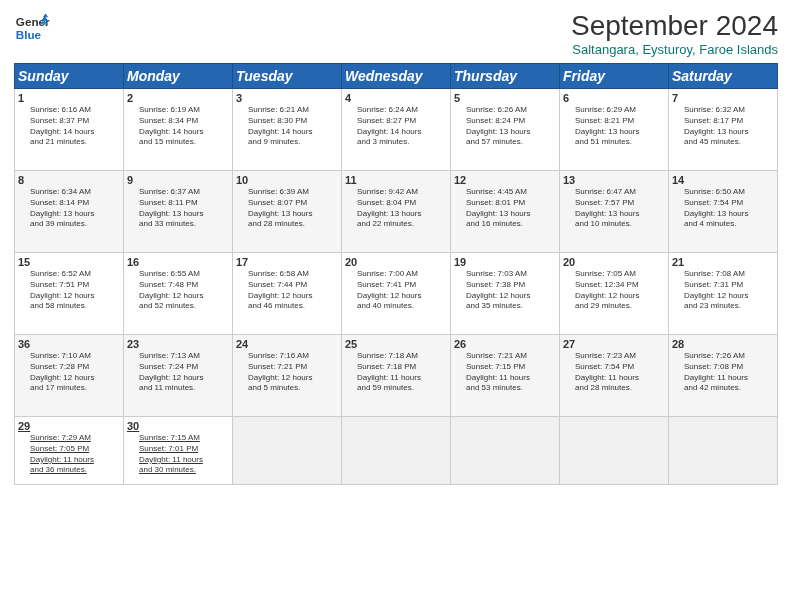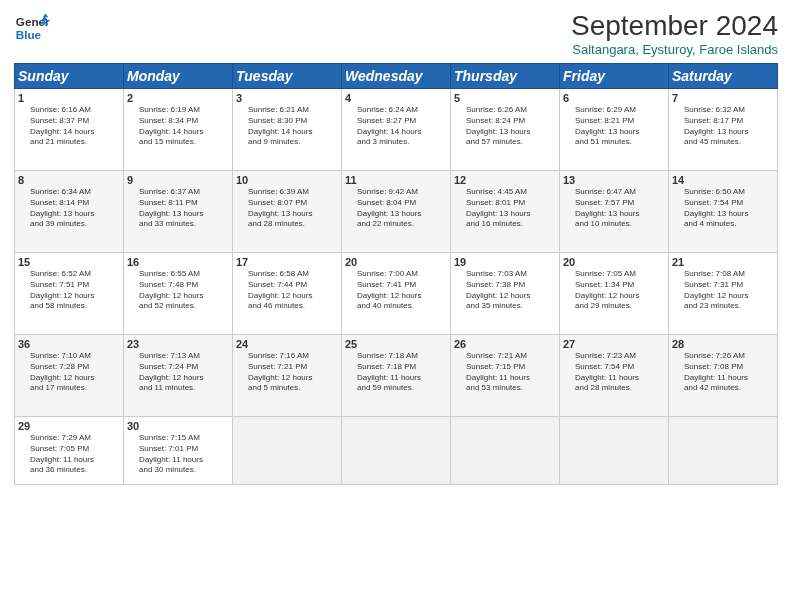--- a/index.html
+++ b/index.html
@@ -80,20 +80,21 @@
       font-size: 8px;
       line-height: 1.35;
       color: #333;
       margin-left: 12px;
     }
     td.empty {
       background: #f0f0f0 !important;
     }
     .last-row td {
       height: 68px;
+      text-decoration: underline;
     }
   </style>
 </head>
 <body>
 
 <div class="page">
   <div class="header">
     <div class="logo">
       <svg class="logo-icon" viewBox="0 0 40 40">
         <text x="2" y="18" font-size="13" font-weight="bold" fill="#333" font-family="Arial">General</text>
@@ -198,21 +199,21 @@
           <td>
             <span class="day-num">20</span>
             <div class="day-info"><span>Sunrise: 7:00 AM</span><br><span>Sunset: 7:41 PM</span><br><span>Daylight: 12 hours</span><br><span>and 40 minutes.</span></div>
           </td>
           <td>
             <span class="day-num">19</span>
             <div class="day-info"><span>Sunrise: 7:03 AM</span><br><span>Sunset: 7:38 PM</span><br><span>Daylight: 12 hours</span><br><span>and 35 minutes.</span></div>
           </td>
           <td>
             <span class="day-num">20</span>
-            <div class="day-info"><span>Sunrise: 7:05 AM</span><br><span>Sunset: 1:34 PM</span><br><span>Daylight: 12 hours</span><br><span>and 29 minutes.</span></div>
+            <div class="day-info"><span>Sunrise: 7:05 AM</span><br><span>Sunset: 12:34 PM</span><br><span>Daylight: 12 hours</span><br><span>and 29 minutes.</span></div>
           </td>
           <td>
             <span class="day-num">21</span>
             <div class="day-info"><span>Sunrise: 7:08 AM</span><br><span>Sunset: 7:31 PM</span><br><span>Daylight: 12 hours</span><br><span>and 23 minutes.</span></div>
           </td>
         </tr>
         <tr>
           <td>
             <span class="day-num">36</span>
             <div class="day-info"><span>Sunrise: 7:10 AM</span><br><span>Sunset: 7:28 PM</span><br><span>Daylight: 12 hours</span><br><span>and 17 minutes.</span></div>

